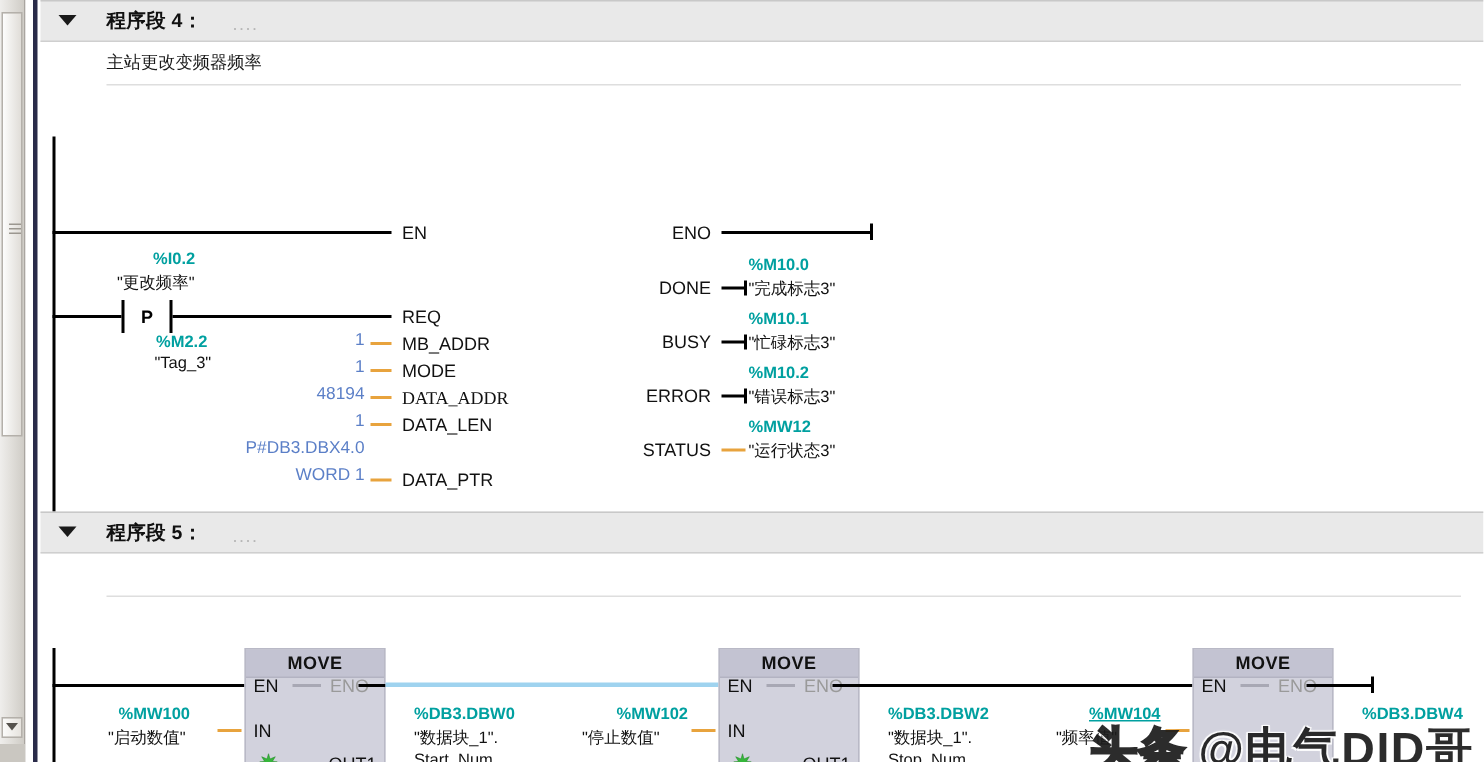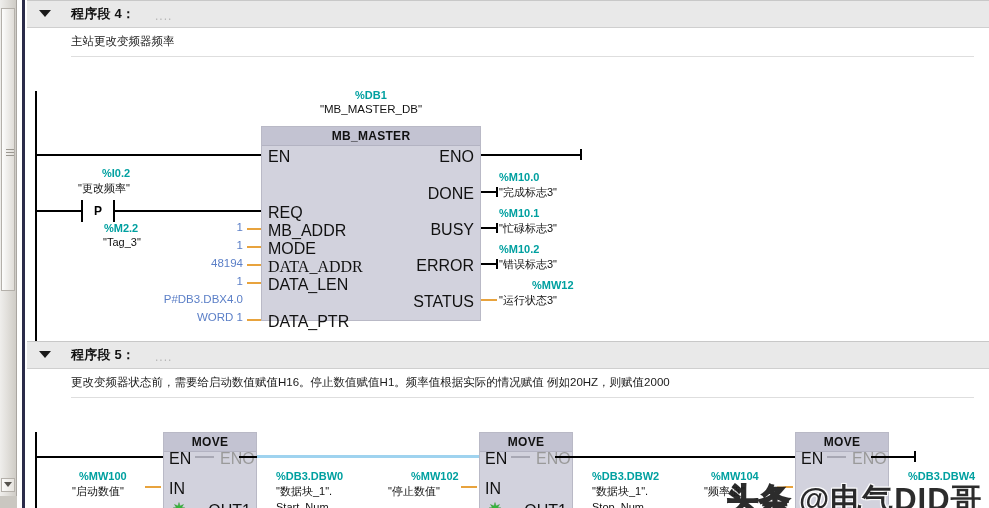--- a/index.html
+++ b/index.html
@@ -48,21 +48,21 @@
   .wire{position:absolute;background:#000;height:2px;}
   .wire.sel{background:#9fd3ef;height:3px;}
   .vtick{position:absolute;background:#000;width:2px;height:11px;}
 
   .fb{position:absolute;background:#d2d2dd;border:1px solid #b9b9c6;box-sizing:border-box;}
   .fb-head{position:absolute;left:0;top:0;right:0;height:19px;background:#c3c3d2;
     border-bottom:1px solid #b3b3c2;box-sizing:border-box;
     font-size:12px;font-weight:bold;color:#111;text-align:center;line-height:19px;letter-spacing:.3px;}
   .fb-body{position:absolute;left:0;top:19px;right:0;bottom:0;background:#d2d2dd;}
 
-  .pin{position:absolute;font-size:16px;color:#111;white-space:nowrap;}
+  .pin{position:absolute;font-size:12px;color:#111;white-space:nowrap;}
   .pin.r{text-align:right;}
   .pin.dim{color:#9a9a9a;}
 
   .addr{position:absolute;font-size:11px;font-weight:bold;color:#00a0a0;white-space:nowrap;}
   .tag{position:absolute;font-size:11px;color:#111;white-space:nowrap;}
   .const{position:absolute;font-size:11.5px;color:#5b7fc7;white-space:nowrap;text-align:right;}
   .olead{position:absolute;background:#e8a33d;height:2px;}
 
   
   .conn{position:absolute;height:2px;background:#000;}
@@ -133,29 +133,21 @@
         <div class="p">P</div>
         <div class="barR"></div>
       </div>
       <div class="wire" style="left:88px;top:125px;width:146px;"></div>
 
       <div class="addr" style="left:75px;top:82px;">%I0.2</div>
       <div class="tag" style="left:51px;top:96px;">"更改频率"</div>
       <div class="addr" style="left:77px;top:137px;">%M2.2</div>
       <div class="tag" style="left:76px;top:151px;">"Tag_3"</div>
 
-      <div class="dbtitle" style="left:234px;top:4px;width:220px;">
-        <span class="a">%DB1</span>
-        <span class="b">"MB_MASTER_DB"</span>
-      </div>
-
-      <div class="fb" style="left:234px;top:41px;width:220px;height:195px;">
-        <div class="fb-head">MB_MASTER</div>
-        <div class="fb-body"></div>
-      </div>
+
 
       <div class="pin" style="left:241px;top:63px;">EN</div>
       <div class="pin" style="left:241px;top:119px;">REQ</div>
       <div class="pin" style="left:241px;top:137px;">MB_ADDR</div>
       <div class="pin" style="left:241px;top:155px;">MODE</div>
       <div class="pin" style="left:241px;top:173px;font-family:Liberation Serif, serif;">DATA_ADDR</div>
       <div class="pin" style="left:241px;top:191px;">DATA_LEN</div>
       <div class="pin" style="left:241px;top:228px;">DATA_PTR</div>
 
       <div class="olead" style="left:220px;top:143px;width:14px;"></div>
@@ -194,34 +186,33 @@
 
       <div class="addr" style="left:472px;top:86px;">%M10.0</div>
       <div class="tag" style="left:472px;top:100px;">"完成标志3"</div>
 
       <div class="addr" style="left:472px;top:122px;">%M10.1</div>
       <div class="tag" style="left:472px;top:136px;">"忙碌标志3"</div>
 
       <div class="addr" style="left:472px;top:158px;text-align:right;">%M10.2</div>
       <div class="tag" style="left:472px;top:172px;">"错误标志3"</div>
 
-      <div class="addr" style="left:472px;top:194px;margin-left:33px;">%MW12</div>
+      <div class="addr" style="left:472px;top:194px;">%MW12</div>
       <div class="tag" style="left:472px;top:208px;">"运行状态3"</div>
     </div>
   </div>
 
   <div class="network" style="top:341px;width:962px;height:167px;">
 
     <div class="nw-head" style="width:962px;">
       <div class="tri"></div>
       <div class="nw-title">程序段 5：</div>
       <div class="nw-dots" style="left:128px;">....</div>
     </div>
 
-    <div class="nw-comment" style="top:34px;">更改变频器状态前，需要给启动数值赋值H16。停止数值赋值H1。频率值根据实际的情况赋值  例如20HZ，则赋值2000</div>
     <div class="nw-hr" style="top:56px;width:903px;"></div>
 
     <div class="nw-body" style="top:57px;height:110px;">
 
       <div class="rail" style="left:8px;top:6px;height:104px;"></div>
 
       <div class="wire" style="left:8px;top:30px;width:128px;"></div>
 
       <div class="fb" style="left:136px;top:6px;width:94px;height:84px;">
         <div class="fb-head">MOVE</div>
@@ -274,21 +265,21 @@
 
       <div class="fb" style="left:768px;top:6px;width:94px;height:84px;">
         <div class="fb-head">MOVE</div>
         <div class="fb-body"></div>
       </div>
       <div class="pin" style="left:774px;top:24px;">EN</div>
       <div class="pin dim" style="left:825px;top:24px;">ENO</div>
       <div class="wire" style="left:800px;top:30px;width:19px;background:#a8a8b4;height:2px;"></div>
       <div class="wire" style="left:844px;top:30px;width:44px;"></div>
       <div class="vtick" style="left:887px;top:25px;"></div>
-      <div class="addr" style="left:684px;top:44px;">%MW104</div>
+      <div class="addr" style="left:699px;top:44px;text-decoration:underline;">%MW104</div>
       <div class="tag" style="left:677px;top:58px;">"频率值"</div>
       <div class="olead" style="left:750px;top:60px;width:16px;"></div>
       <div class="addr" style="left:881px;top:44px;">%DB3.DBW4</div>
 
       <div class="wm" style="left:700px;top:53px;">
         <span class="hollow">头条</span><span style="margin-left:8px;">@电气DID哥</span>
       </div>
     </div>
   </div>
 

